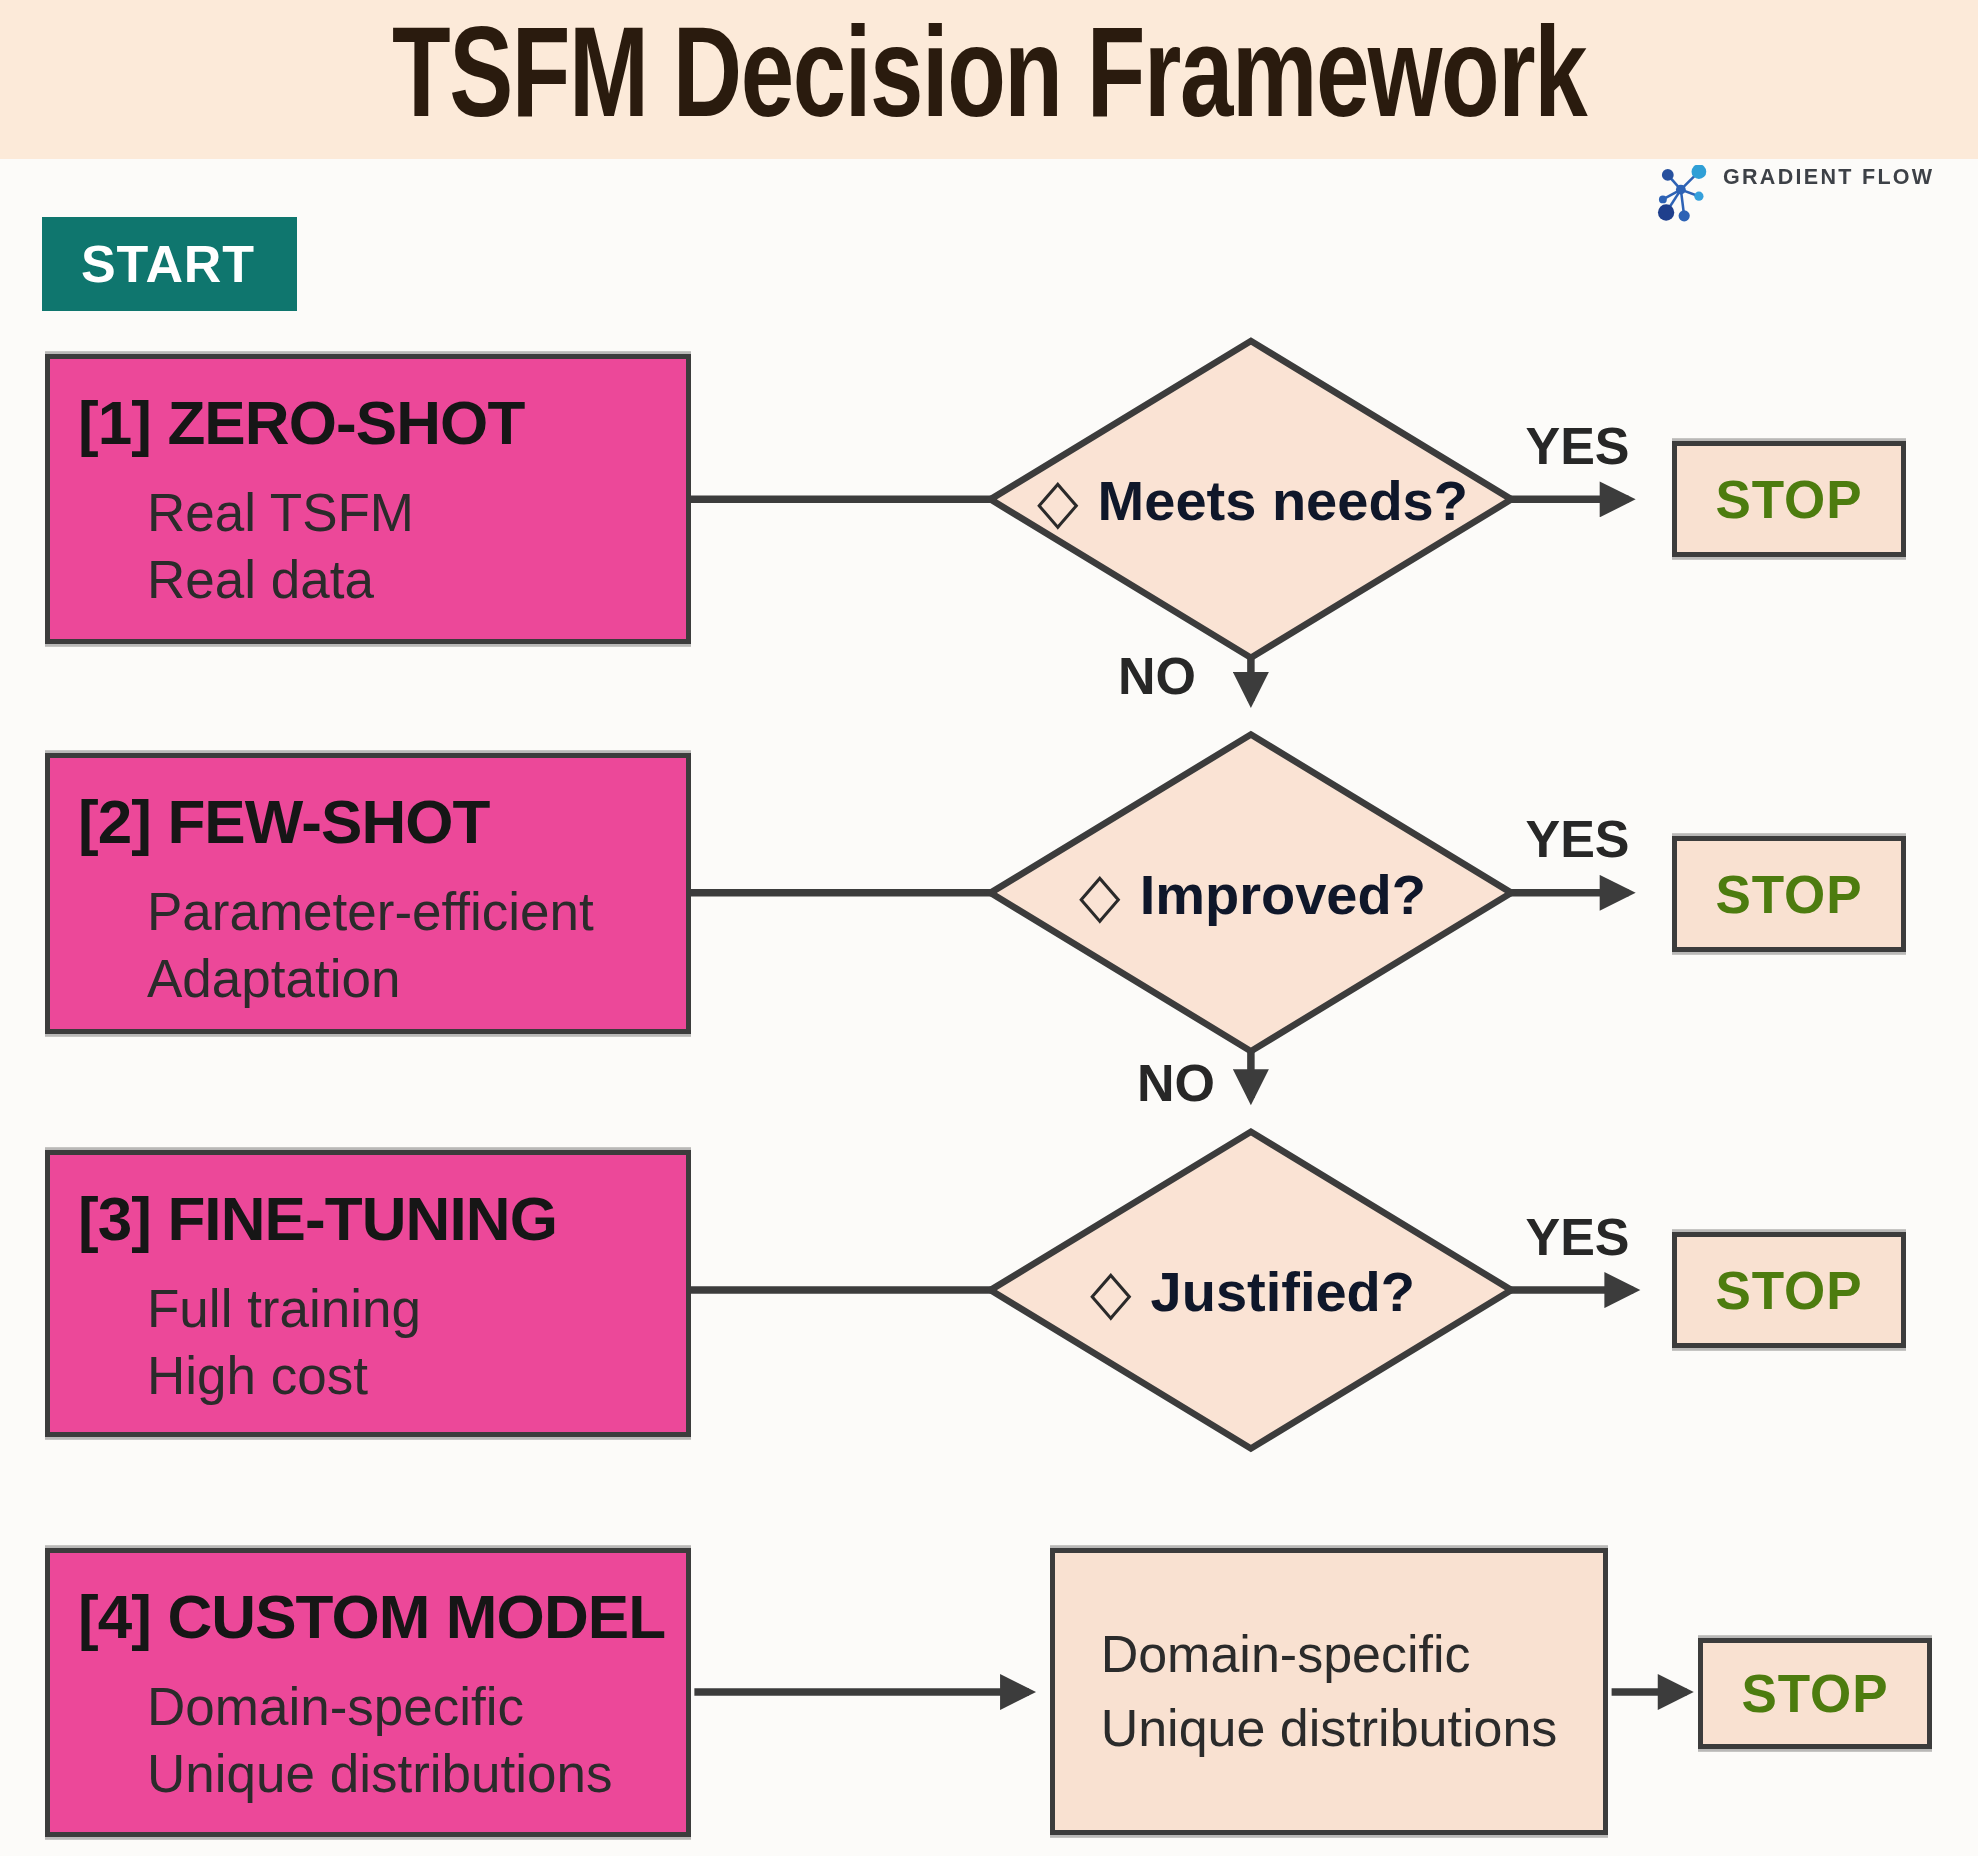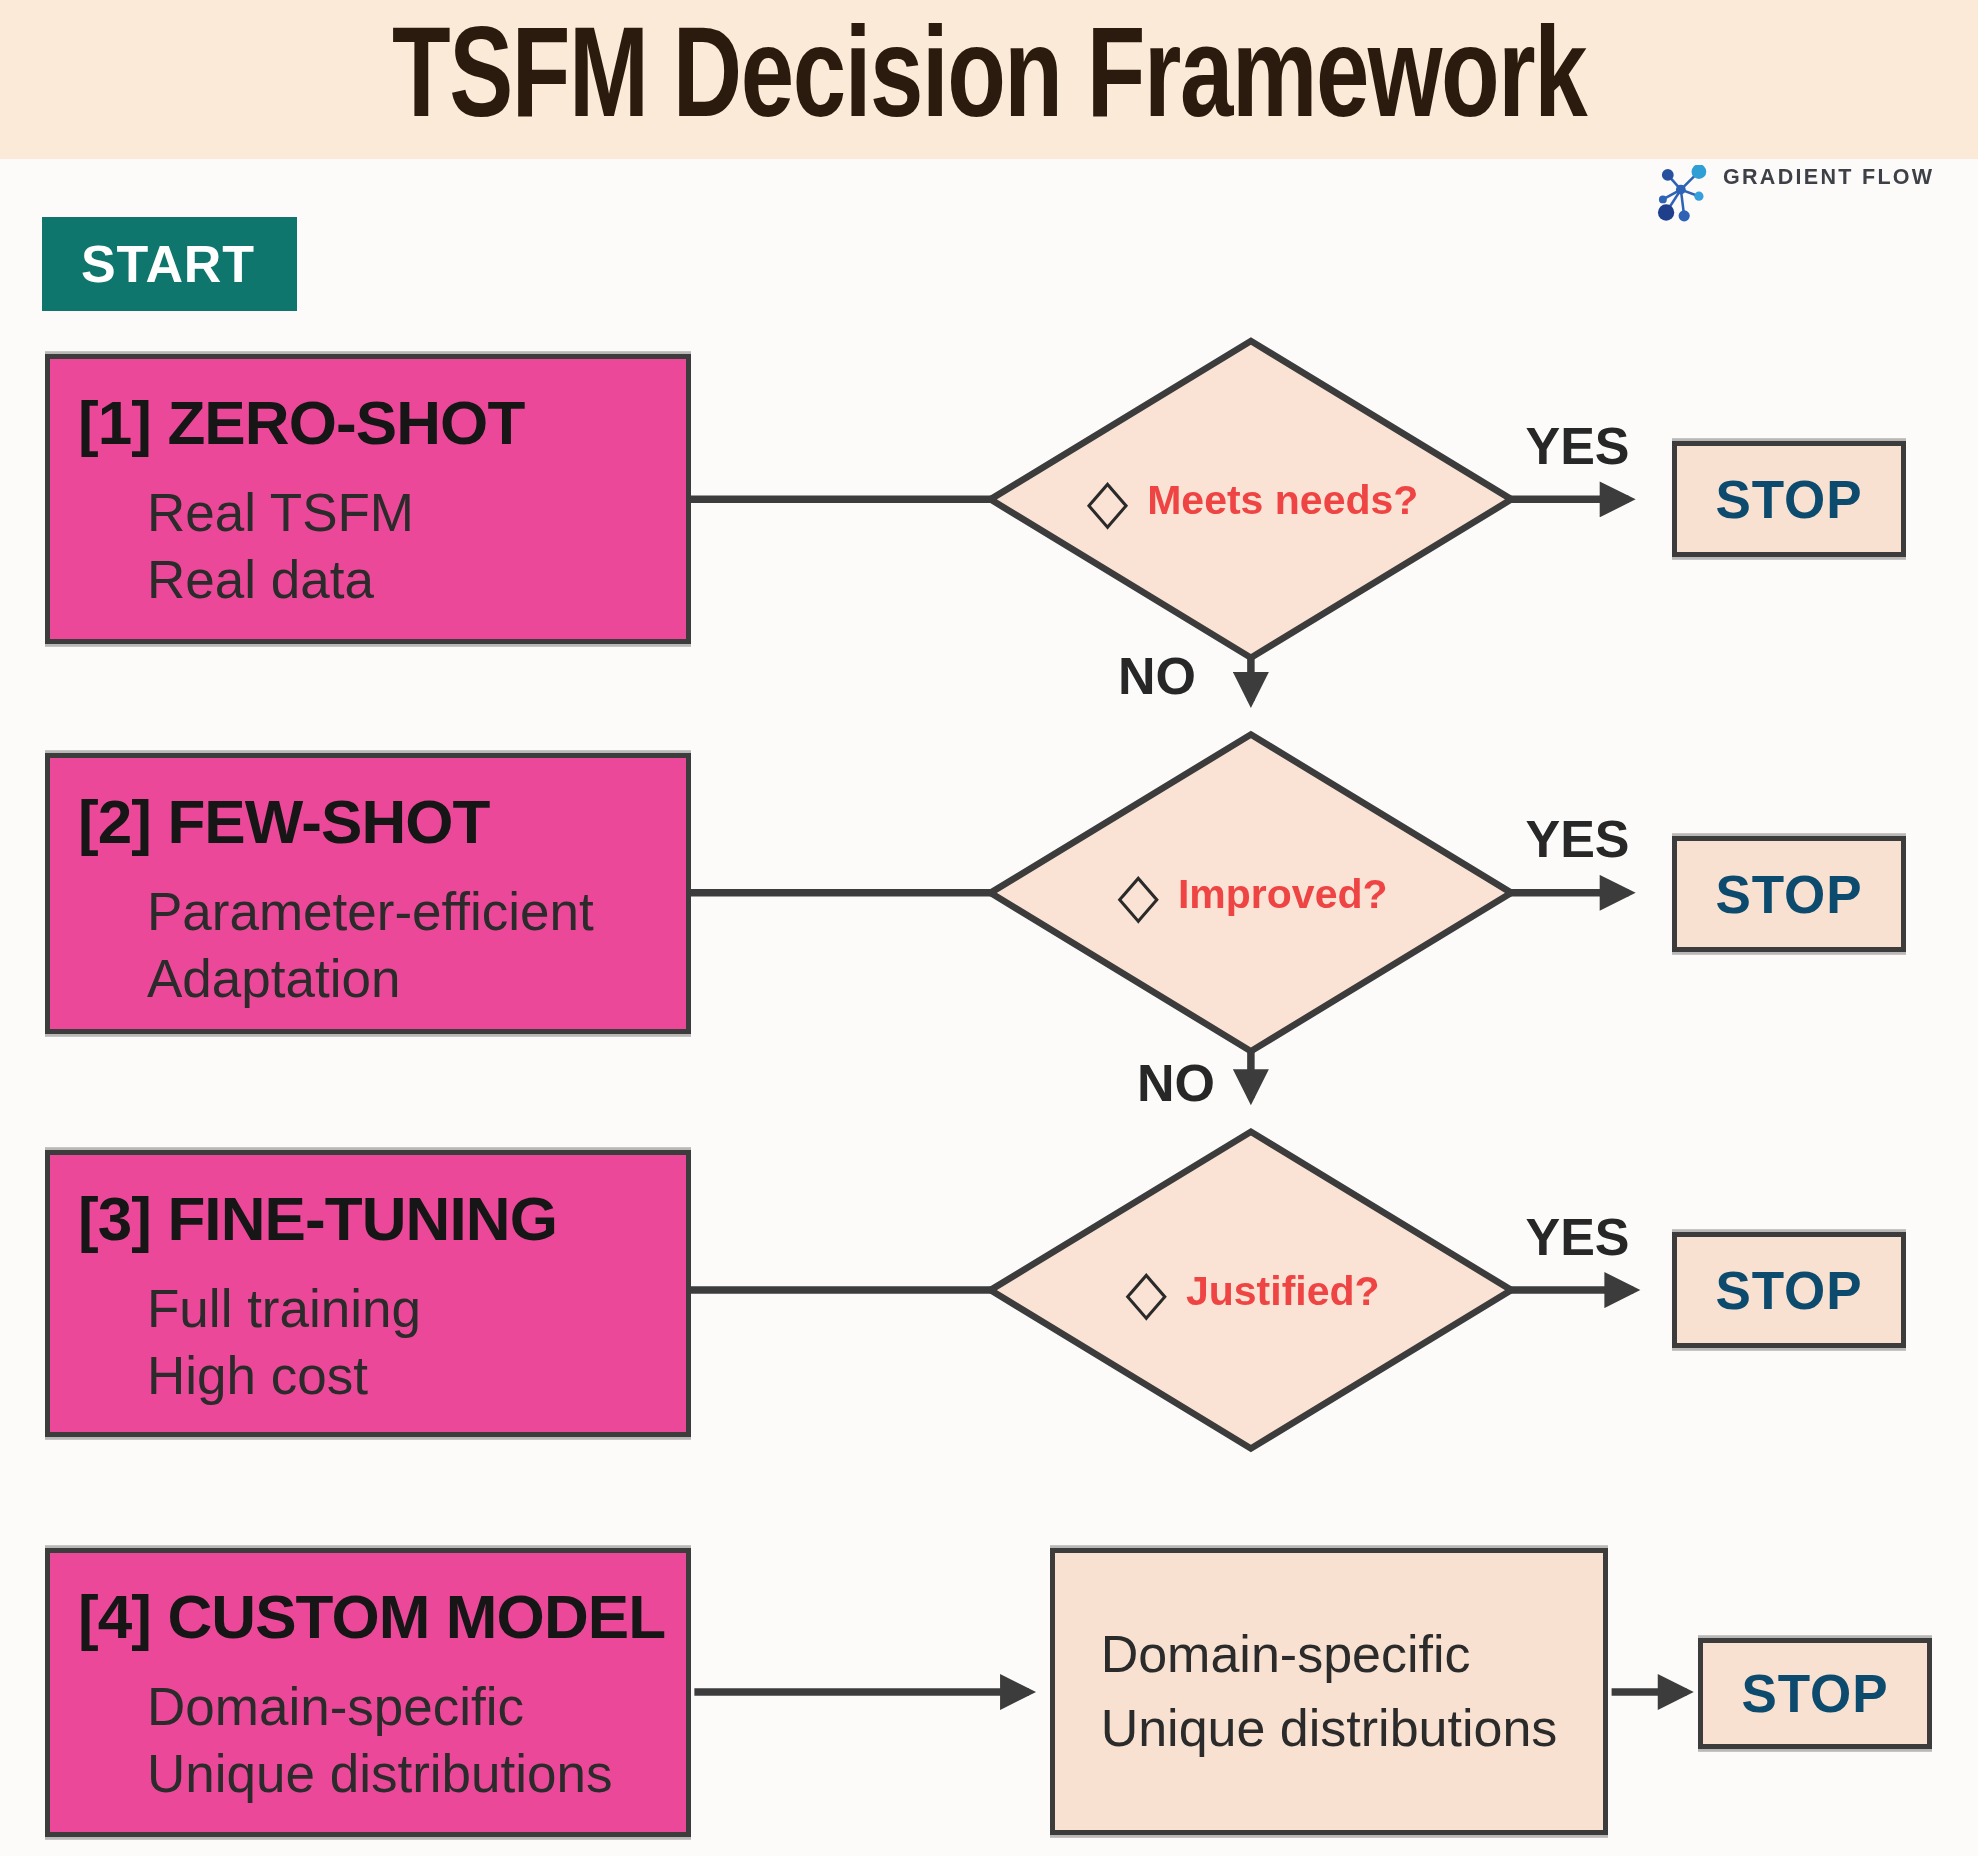--- a/index.html
+++ b/index.html
@@ -47,33 +47,33 @@
   }
   .step .step-line{
     font-size:53px;color:#2b2b2b;margin-left:97px;line-height:1.28;white-space:nowrap;
   }
   
   .diamond-label{
     position:absolute;width:525px;height:319px;
     display:flex;align-items:center;justify-content:center;gap:19px;
   }
   .diamond-label .q-icon{font-size:54px;color:#2a2a2a;font-weight:normal;transform:scaleY(1.15);}
-  .diamond-label .q-text{font-size:41px;font-weight:bold;color:#ef4444;white-space:nowrap;}
+  .diamond-label .q-text{font-size:56px;font-weight:bold;color:#0f172a;white-space:nowrap;}
   
   .edge-label{
     position:absolute;font-weight:bold;color:#272727;font-size:52px;
     display:flex;align-items:center;justify-content:center;
   }
   
   .stop{
     position:absolute;box-sizing:border-box;background:#f9e1d1;
     border:5.6px solid #3c3c3c;
     box-shadow:0 2.8px 0 rgba(60,60,60,.35), 0 -2.8px 0 rgba(60,60,60,.35);
     display:flex;align-items:center;justify-content:center;
-    font-size:53px;font-weight:bold;color:#0c4a6e;letter-spacing:0.9px;
+    font-size:53px;font-weight:bold;color:#4d7c0f;letter-spacing:0.9px;
   }
   .result-box{
     position:absolute;left:1050px;top:1548px;width:558px;height:287px;box-sizing:border-box;
     background:#f9e1d1;border:5.6px solid #3c3c3c;
     box-shadow:0 2.8px 0 rgba(60,60,60,.35), 0 -2.8px 0 rgba(60,60,60,.35);
     display:flex;align-items:center;justify-content:center;
   }
   .result-box .inner{display:flex;flex-direction:column;}
   .result-box .result-line{font-size:52px;color:#2b2b2b;line-height:1.42;white-space:nowrap;}
   

